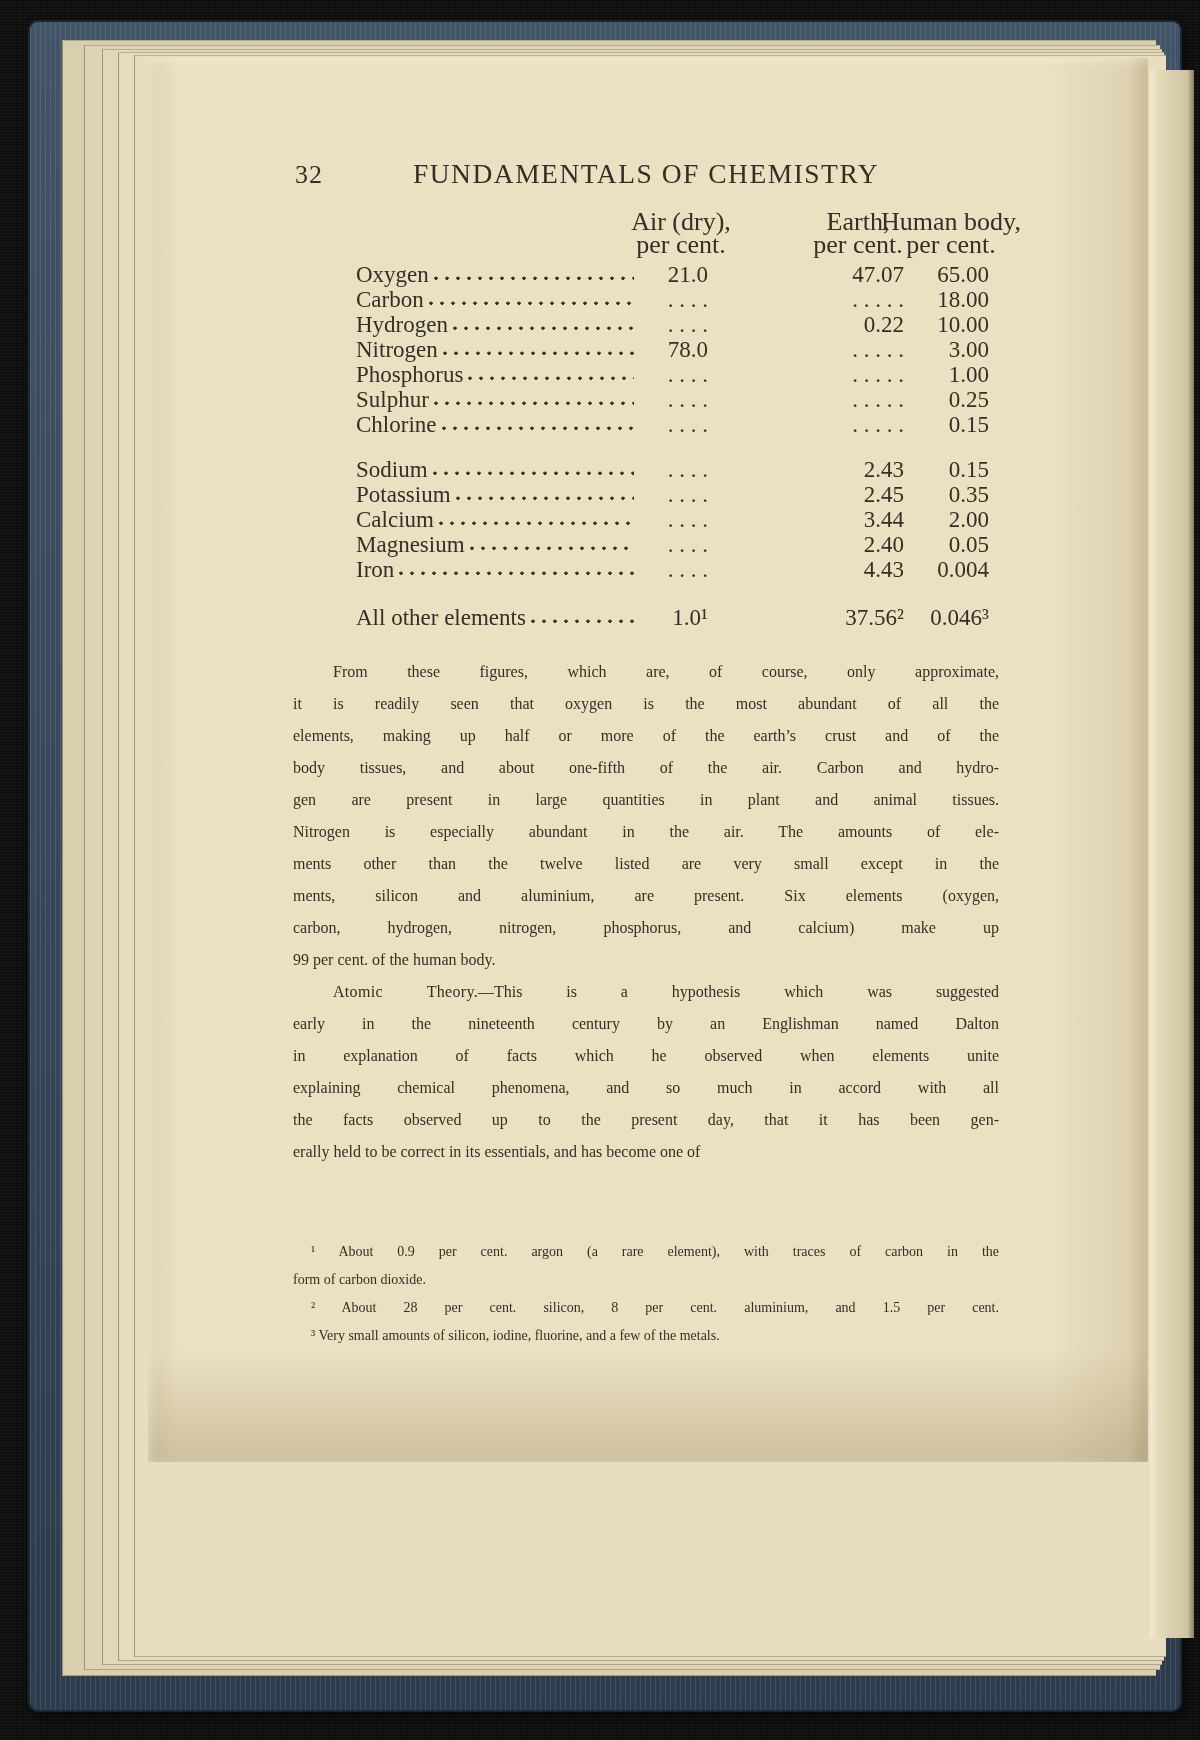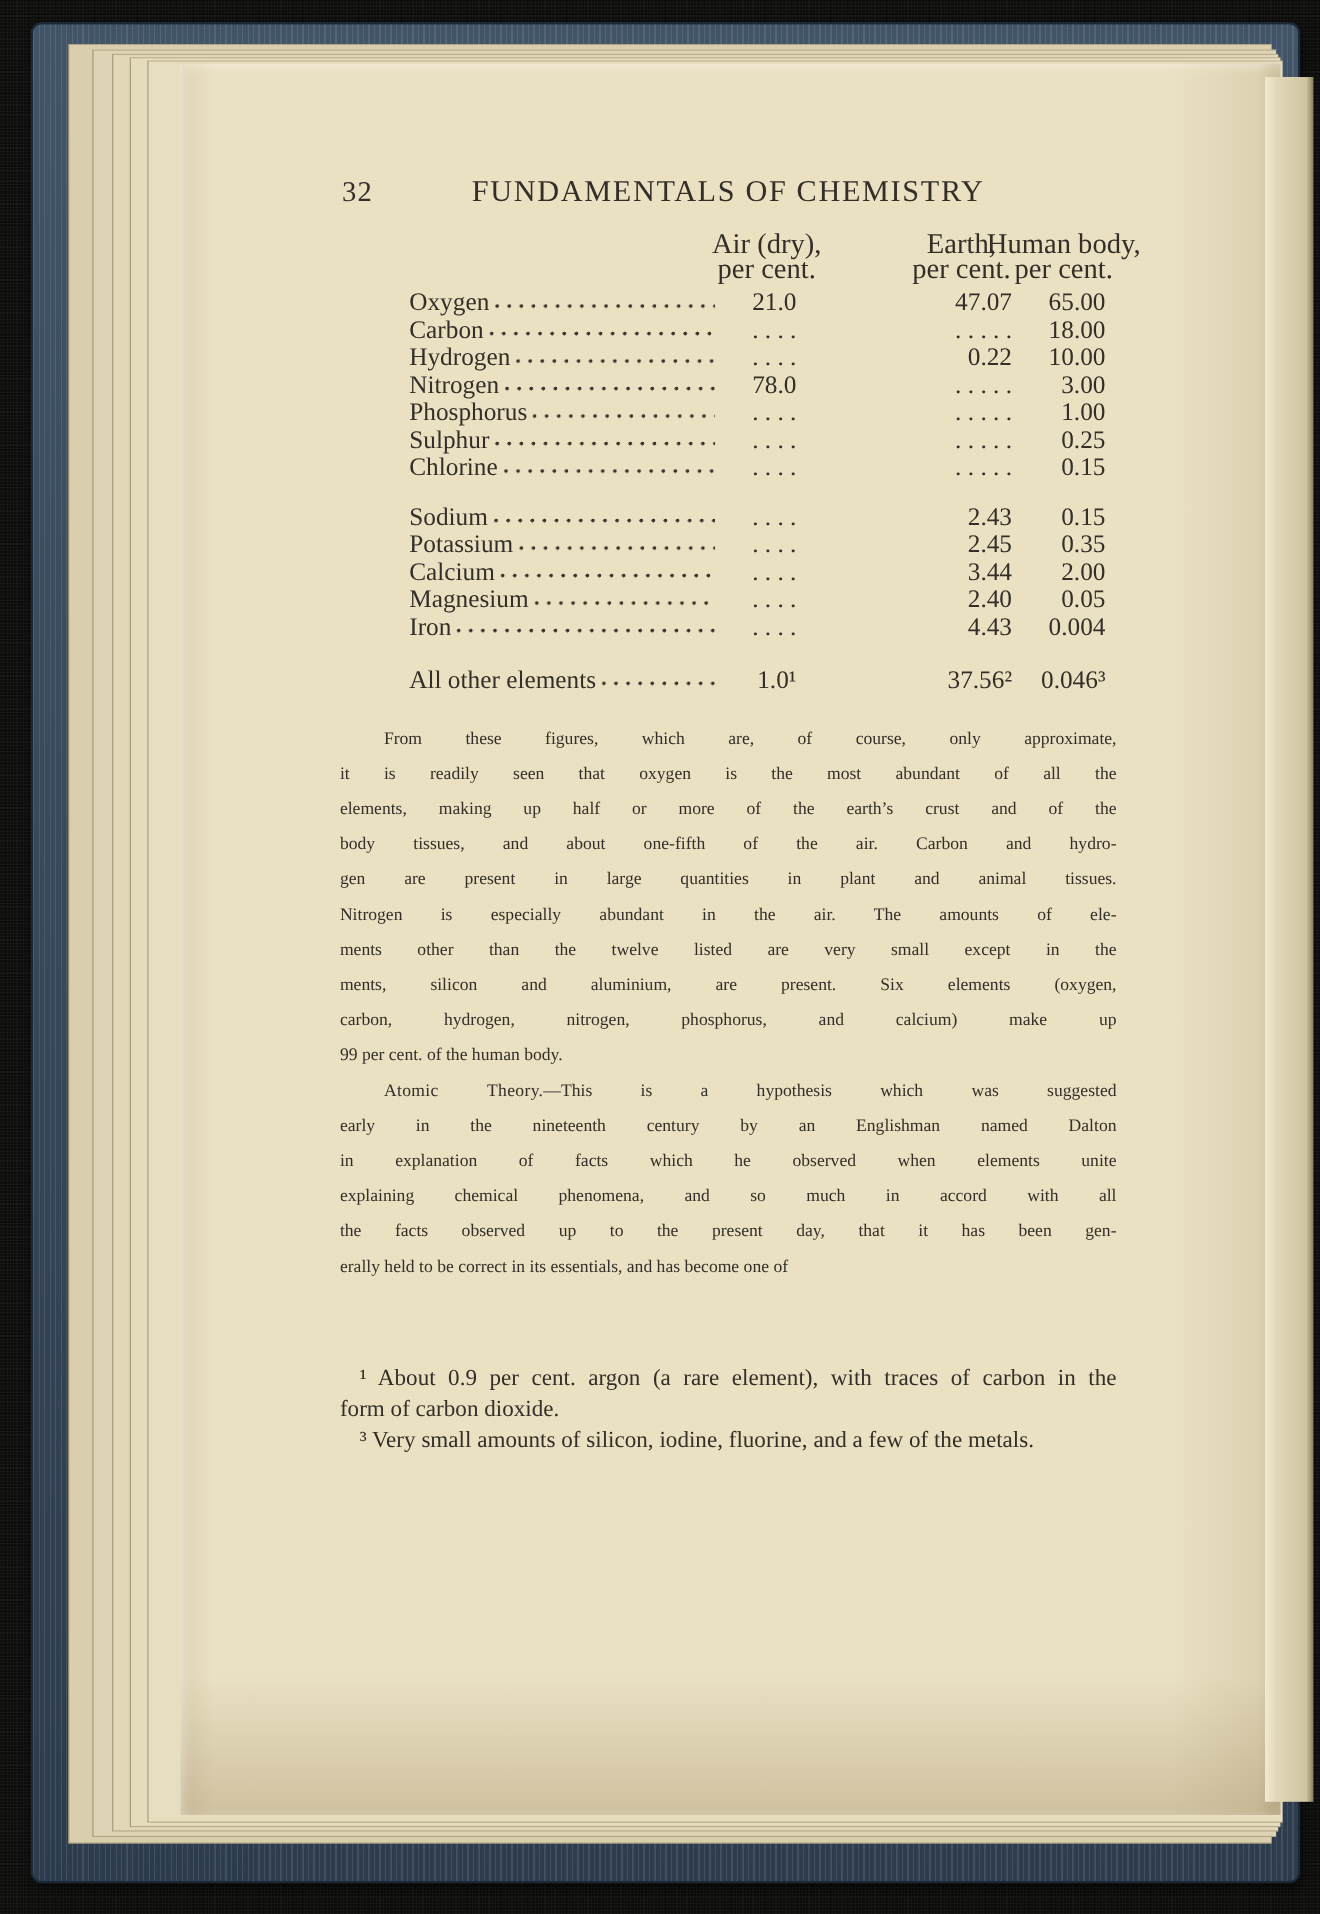--- a/index.html
+++ b/index.html
@@ -20,21 +20,21 @@
     border-radius:8px;
     box-shadow:0 0 0 2px #1c2836, 4px 6px 14px rgba(0,0,0,0.6);
   }
   .stack{position:absolute;border-left:1px solid rgba(110,92,55,0.55);border-top:1px solid rgba(110,92,55,0.35);border-bottom:1px solid rgba(110,92,55,0.4);}
   .s1{left:62px;top:40px;right:44px;bottom:64px;background:#d9cfaf;}
   .s2{left:84px;top:45px;right:40px;bottom:70px;background:#ded4b5;}
   .s3{left:102px;top:49px;right:38px;bottom:75px;background:#e2d8b9;}
   .s4{left:118px;top:52px;right:36px;bottom:79px;background:#e5dbbd;}
   .s5{left:134px;top:55px;right:34px;bottom:83px;background:#e7ddbf;}
   .page{
-    position:absolute;left:164px;top:58px;width:1000px;height:1592px;
+    position:absolute;left:148px;top:58px;width:1000px;height:1404px;
     background:
       linear-gradient(to right, rgba(120,95,50,0.10) 0, rgba(0,0,0,0) 3%, rgba(0,0,0,0) 90%, rgba(110,85,40,0.10) 98%, rgba(110,85,40,0.28) 100%),
       linear-gradient(to bottom, rgba(0,0,0,0) 92%, rgba(110,85,40,0.22) 100%),
       #eae0c2;
     box-shadow:inset 3px 3px 10px rgba(255,255,255,0.35);
   }
   .fore-edge{
     position:absolute;left:1150px;top:70px;width:44px;height:1568px;
     background:linear-gradient(to right,#f2ead0 0,#e3d9b9 22%,#d9cead 55%,#cfc4a2 85%,#8a7d5e 100%);
   }
@@ -59,21 +59,21 @@
   }
   .vc{white-space:nowrap;text-align:right;}
   .vair{width:70px;} .vearth{width:196px;} .vhuman{width:85px;} .vpad{width:12px;}
   
   .btext{position:absolute;top:498px;left:0;width:706px;font-size:16px;}
   .line{line-height:32px;text-align:justify;text-align-last:justify;white-space:normal;}
   .lastline{text-align-last:left;}
   .ind{text-indent:40px;}
   .lead{font-weight:normal;letter-spacing:0.3px;}
   
-  .fnotes{position:absolute;top:1080px;left:0;width:706px;font-size:21px;}
+  .fnotes{position:absolute;top:1080px;left:0;width:706px;font-size:14px;}
   .fline{line-height:28px;text-align:justify;text-align-last:justify;}
   .fl-last{text-align-last:left;}
   .find{text-indent:18px;}
 </style>
 </head>
 <body>
 
 <div class="cover"></div>
 <div class="stack s1"></div>
 <div class="stack s2"></div>
@@ -255,19 +255,20 @@
       <div class="line">early in the nineteenth century by an Englishman named Dalton</div>
       <div class="line">in explanation of facts which he observed when elements unite</div>
       <div class="line">explaining chemical phenomena, and so much in accord with all</div>
       <div class="line">the facts observed up to the present day, that it has been gen-</div>
       <div class="line lastline">erally held to be correct in its essentials, and has become one of</div>
     </div>
 
     <div class="fnotes">
       <div class="fline find">¹ About 0.9 per cent. argon (a rare element), with traces of carbon in the</div>
       <div class="fline fl-last">form of carbon dioxide.</div>
+      <div class="fline find">² About 28 per cent. silicon, 8 per cent. aluminium, and 1.5 per cent.</div>
       <div class="fline find fl-last">³ Very small amounts of silicon, iodine, fluorine, and a few of the metals.</div>
     </div>
 
   </div>
 </div>
 
 <div class="fore-edge"></div>
 
 </body></html>

